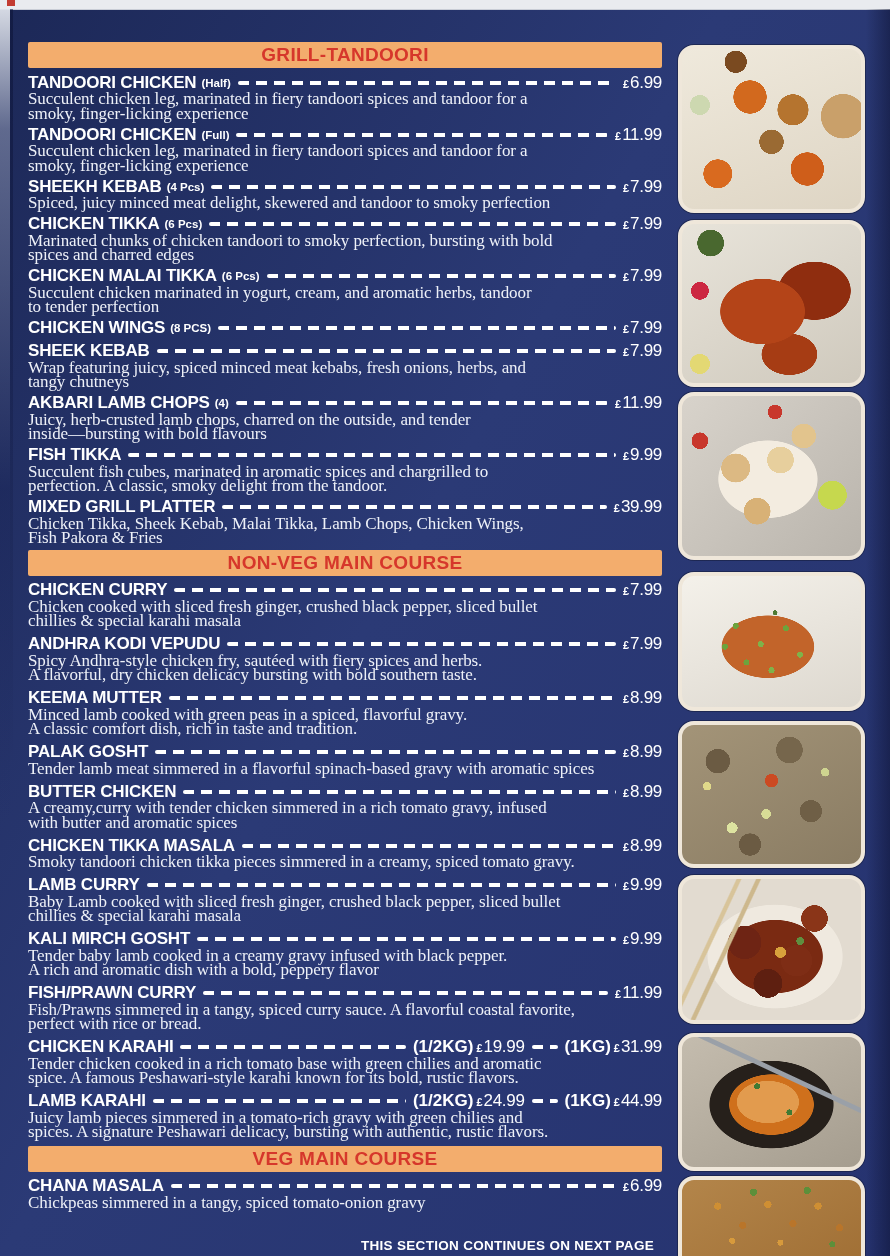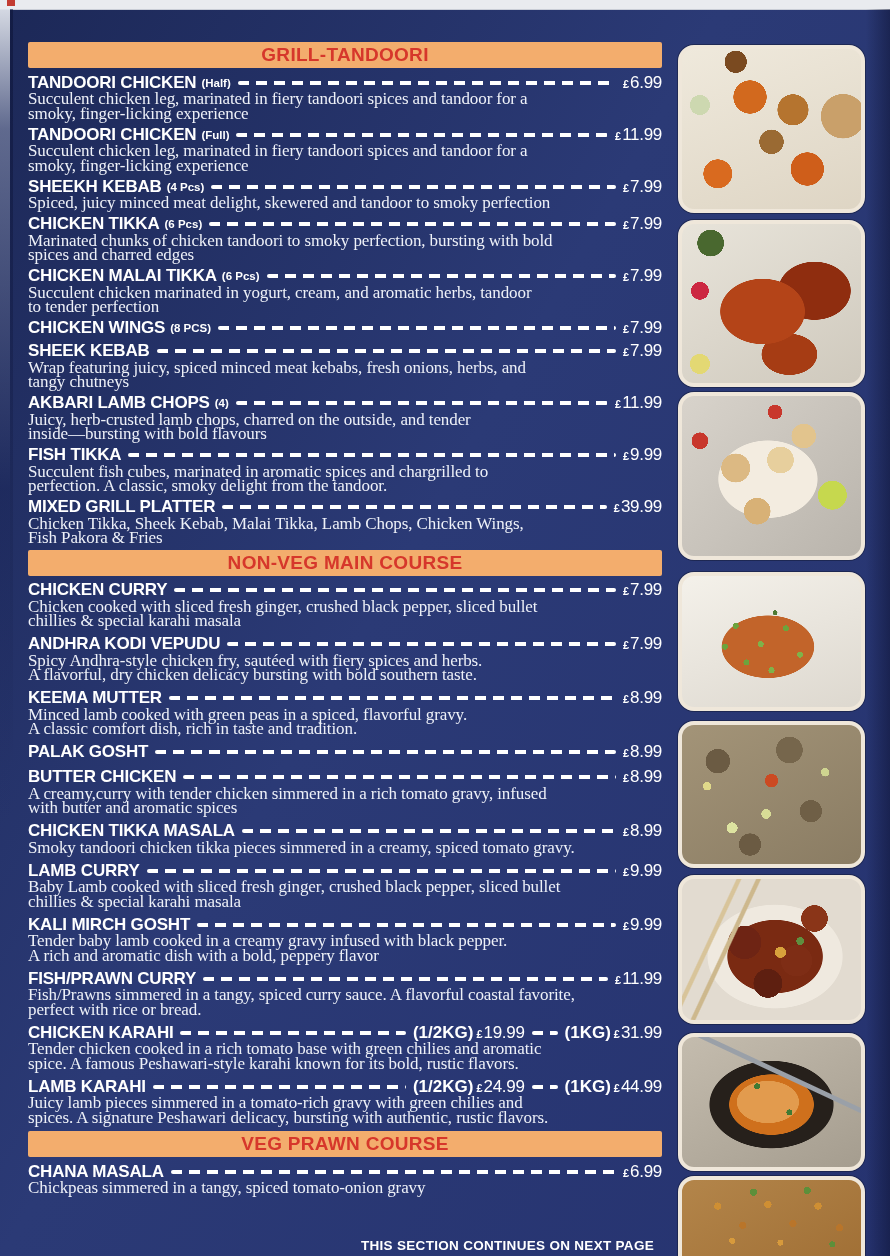--- a/index.html
+++ b/index.html
@@ -9,21 +9,21 @@
   
   .topstrip{position:absolute;left:0;top:0;width:890px;height:9px;background:#e9ebef;border-bottom:1px solid #c9cdd6;}
   .redtick{position:absolute;left:7px;top:0;width:8px;height:6px;background:#c23b31;}
   .edge-left{position:absolute;left:0;top:9px;bottom:0;width:10px;pointer-events:none;
     background:linear-gradient(180deg,rgba(222,226,234,.95),rgba(150,158,185,.55) 120px,rgba(20,30,80,.25) 480px,rgba(0,0,0,0) 820px);}
   .edge-left-seam{position:absolute;left:10px;top:9px;bottom:0;width:3px;pointer-events:none;
     background:linear-gradient(180deg,rgba(10,16,50,.5),rgba(10,16,50,0) 760px);}
   .edge-right{position:absolute;right:0;top:9px;bottom:0;width:24px;pointer-events:none;
     background:linear-gradient(90deg,rgba(0,0,0,0),rgba(8,12,40,.45));}
 
-  .left-col{position:absolute;left:28px;top:8px;width:634px;padding-top:32px;}
+  .left-col{position:absolute;left:28px;top:0;width:634px;padding-top:40px;}
   .bar{height:26px;margin-bottom:5px;border-radius:2px;background:#f3ad6d;
        display:flex;align-items:center;justify-content:center;}
   .bar-label{font-size:19px;font-weight:800;color:#d6372b;letter-spacing:.3px;}
   .msec{margin-top:2px;}
   .item{margin-bottom:4px;}
   [data-section="1"] .item{margin-bottom:6px;}
   .row{display:flex;align-items:center;height:19px;color:#fff;}
   .nm{font-size:17px;font-weight:700;letter-spacing:-.2px;white-space:nowrap;}
   .sz{font-size:11.5px;font-weight:700;margin-left:5px;white-space:nowrap;}
   .lead{flex:1 1 auto;height:4px;margin:0 7px;border-radius:2px;min-width:18px;
@@ -303,20 +303,21 @@
           </div>
           <div class="item">
             <div class="row">
               <span class="nm">PALAK GOSHT</span>
               <span class="lead"></span>
               <span class="price">
                 <span class="cur">£</span>
                 <span class="val">8.99</span>
               </span>
             </div>
+            <div class="desc">Tender lamb meat simmered in a flavorful spinach-based gravy with aromatic spices</div>
           </div>
           <div class="item">
             <div class="row">
               <span class="nm">BUTTER CHICKEN</span>
               <span class="lead"></span>
               <span class="price">
                 <span class="cur">£</span>
                 <span class="val">8.99</span>
               </span>
             </div>
@@ -405,21 +406,21 @@
                 <span class="val">44.99</span>
               </span>
             </div>
             <div class="desc">Juicy lamb pieces simmered in a tomato-rich gravy with green chilies and
 spices. A signature Peshawari delicacy, bursting with authentic, rustic flavors.</div>
           </div>
         </div>
     </section>
     <section class="msec" data-section="2">
       <div class="bar">
-        <span class="bar-label">VEG PRAWN COURSE</span>
+        <span class="bar-label">VEG MAIN COURSE</span>
       </div>
       <div class="items">
           <div class="item">
             <div class="row">
               <span class="nm">CHANA MASALA</span>
               <span class="lead"></span>
               <span class="price">
                 <span class="cur">£</span>
                 <span class="val">6.99</span>
               </span>

